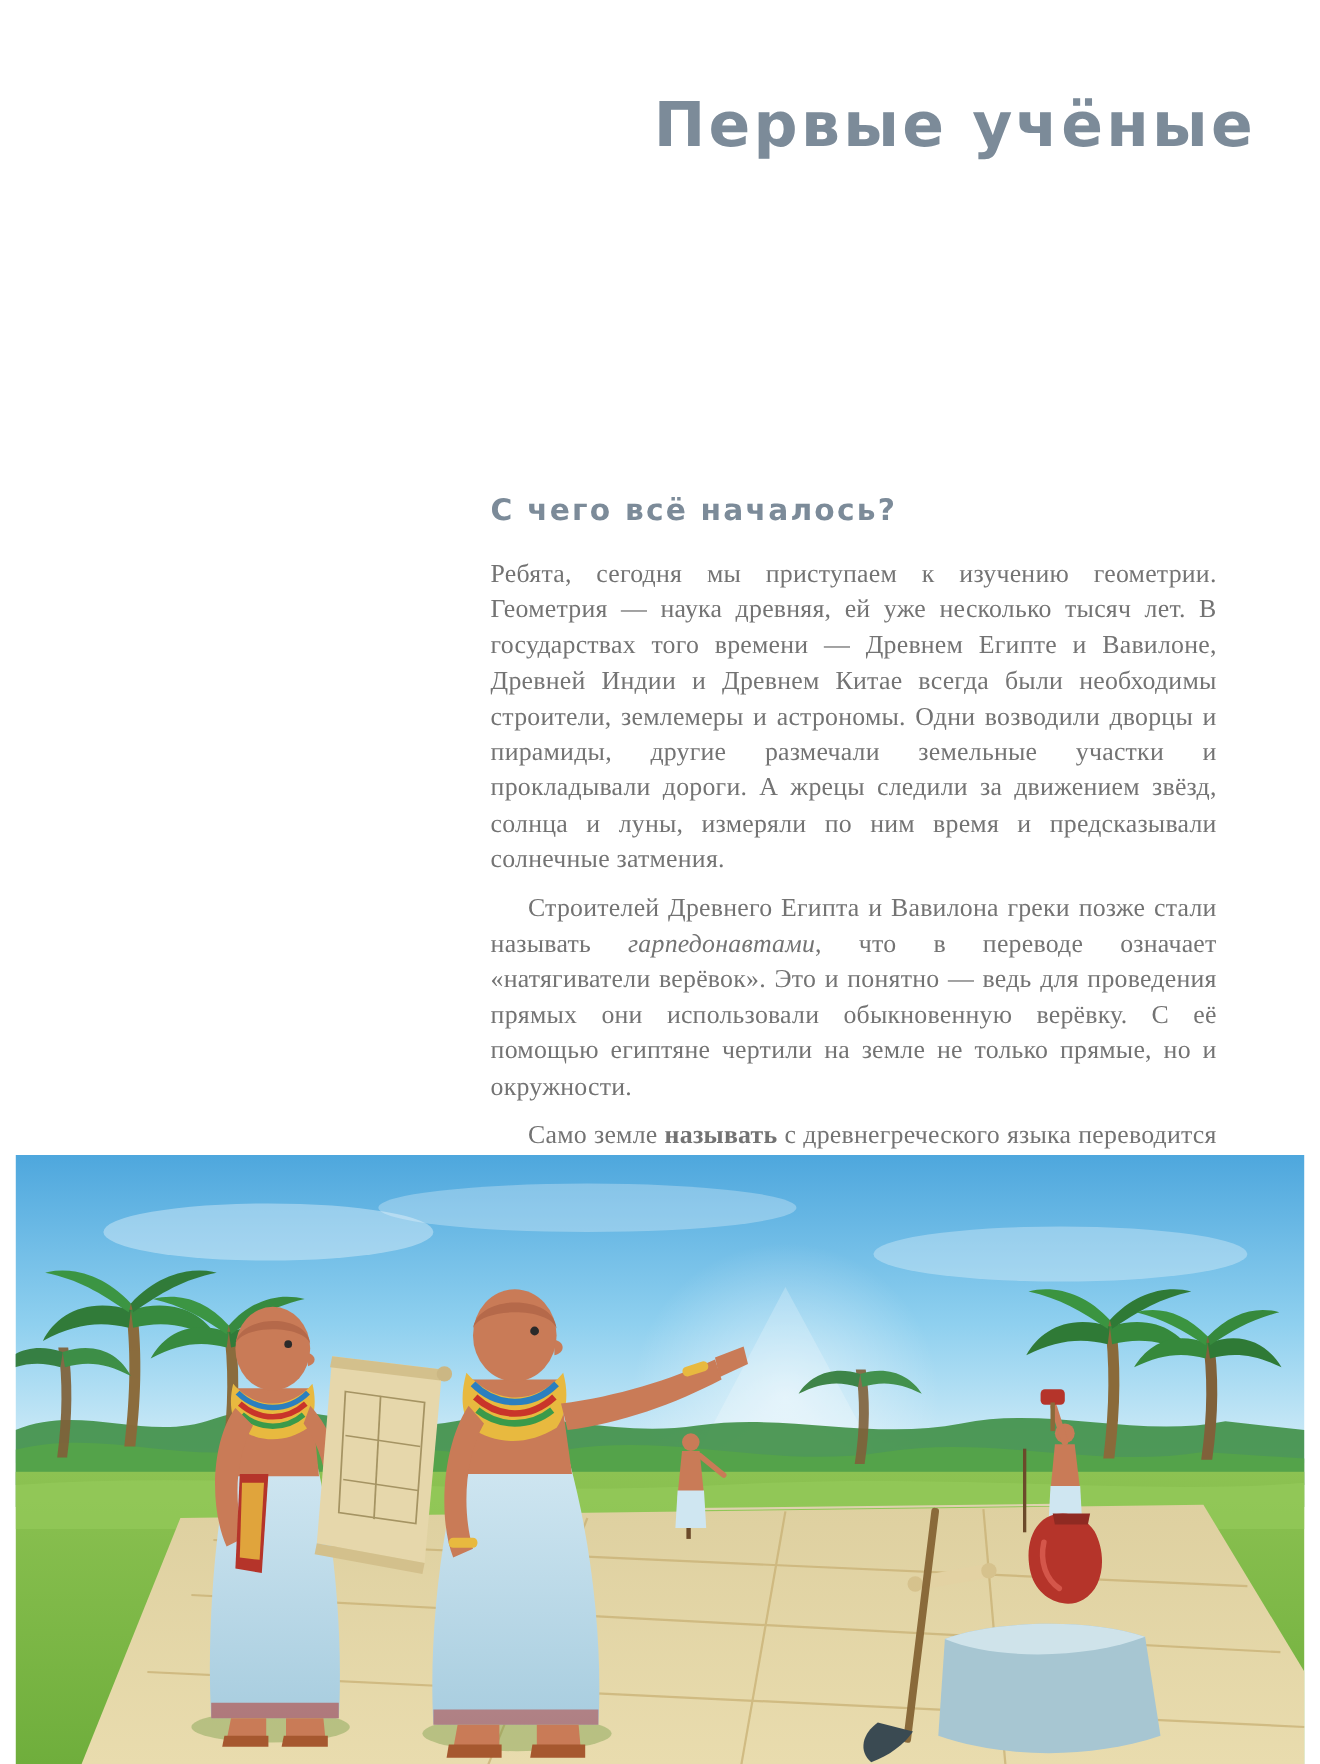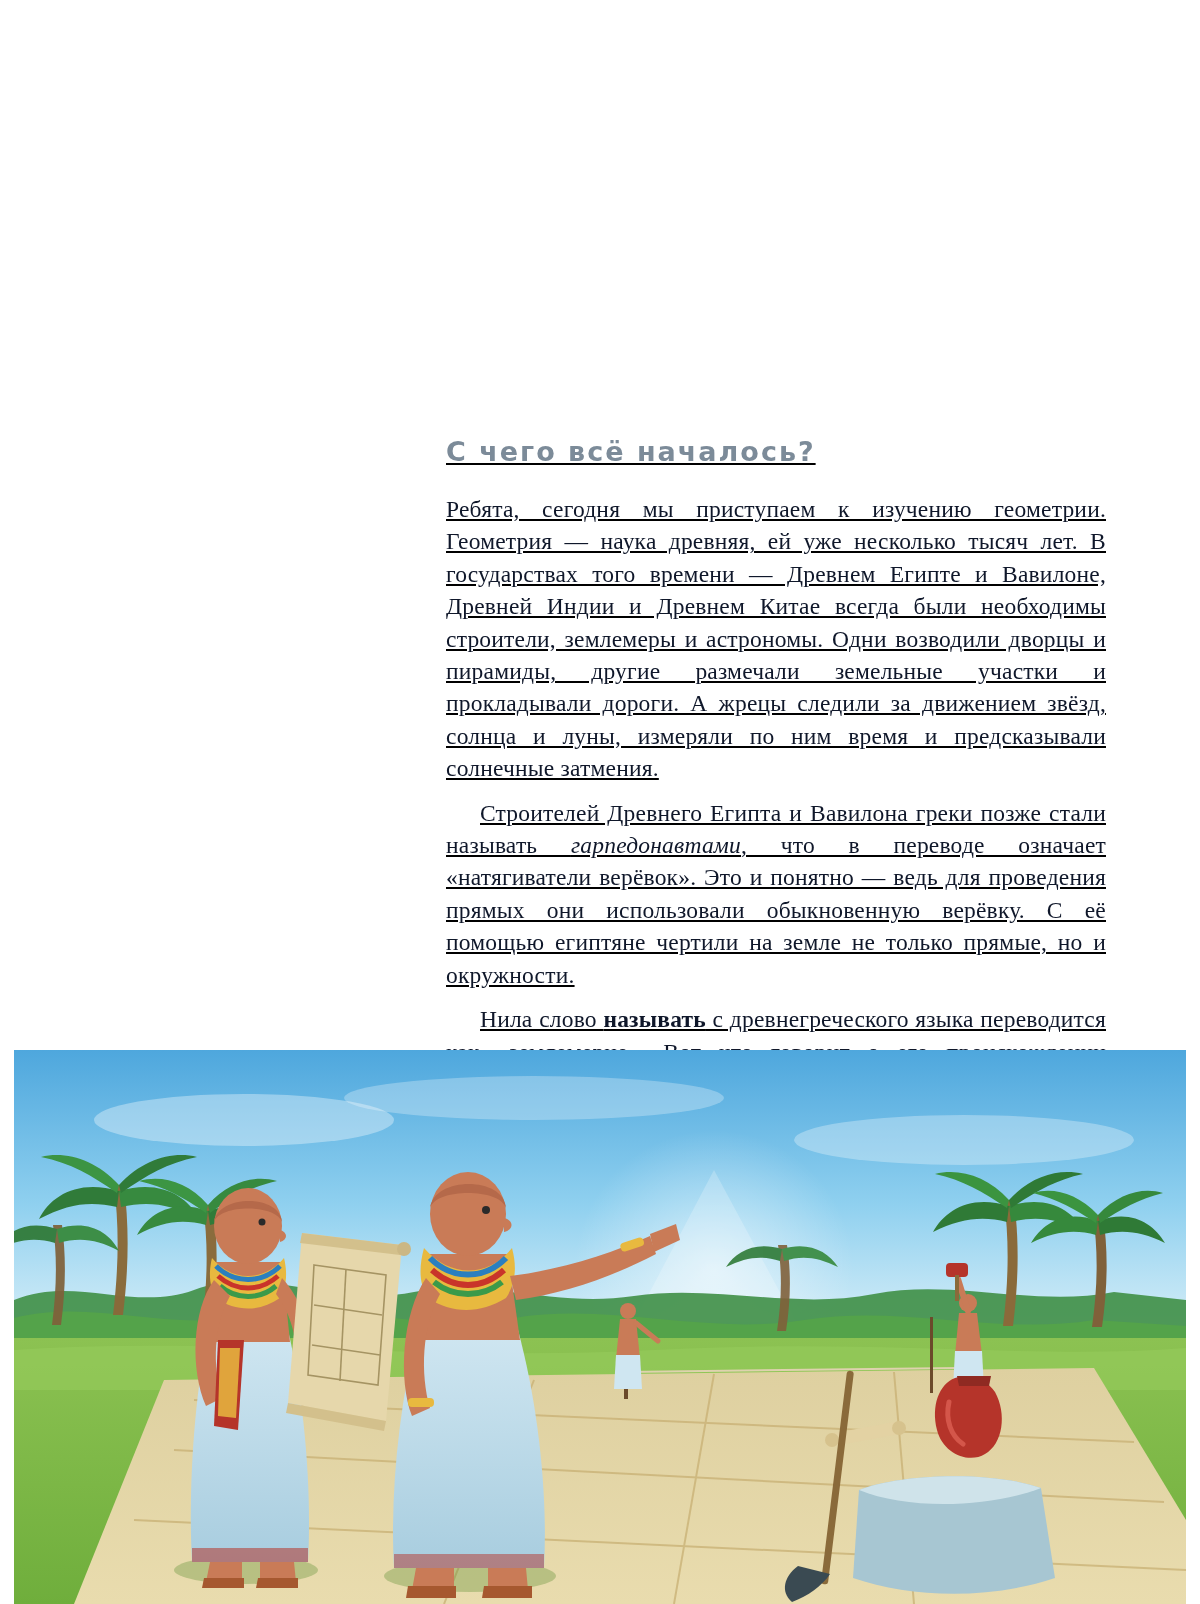--- a/index.html
+++ b/index.html
@@ -28,37 +28,36 @@
     font-size: 56px;
     letter-spacing: 3px;
     color: #7c8b99;
     line-height: 1.1;
   }
 
   
   .text-col {
     position: absolute;
     left: 446px;
-    top: 436px;
+    top: 449px;
     width: 660px;
-    text-decoration: underline;
   }
   .section-heading {
     font-family: "DejaVu Sans", sans-serif;
     font-weight: bold;
     font-size: 27px;
     letter-spacing: 2px;
     color: #7c8b99;
     margin: 0 0 26px 0;
   }
   .body-par {
     font-family: "Liberation Serif", serif;
     font-size: 23.5px;
     line-height: 32.4px;
-    color: #0f172a;
+    color: #737373;
     margin: 0;
     text-align: justify;
     text-justify: inter-word;
     letter-spacing: 0.2px;
   }
   .body-par.indent {
     text-indent: 34px;
   }
   .body-par + .body-par {
     margin-top: 12px;
@@ -75,35 +74,36 @@
     height: 554px;
     overflow: hidden;
   }
   .illustration svg { display: block; }
 </style>
 </head>
 <body>
 
 <div class="page">
 
+  <div class="chapter-title">Первые учёные</div>
 
   <div class="text-col">
 
     <div class="section-heading">С чего всё началось?</div>
 
     <p class="body-par">
       <span>Ребята, сегодня мы приступаем к изучению геометрии. Геометрия — наука древняя, ей уже несколько тысяч лет. В государствах того времени — Древнем Египте и Вавилоне, Древней Индии и Древнем Китае всегда были необходимы строители, землемеры и астрономы. Одни возводили дворцы и пирамиды, другие размечали земельные участки и прокладывали дороги. А жрецы следили за движением звёзд, солнца и луны, измеряли по ним время и предсказывали солнечные затмения.</span>
     </p>
 
     <p class="body-par indent">
       <span>Строителей Древнего Египта и Вавилона греки позже стали называть </span><span class="ital">гарпедонавтами</span><span>, что в переводе означает «натягиватели верёвок». Это и понятно — ведь для проведения прямых они использовали обыкновенную верёвку. С её помощью египтяне чертили на земле не только прямые, но и окружности.</span>
     </p>
 
     <p class="body-par indent">
-      <span>Нила слово </span><span class="bold">называть</span><span> с древнегреческого языка переводится как «землемерие». Вот что говорит о его происхождении знаменитый греческий историк Геродот: «Царь Сесострис разделил землю вдоль Нила между всеми жителями</span>
+      <span>Само земле </span><span class="bold">называть</span><span> с древнегреческого языка переводится как «землемерие». Вот что говорит о его происхождении знаменитый греческий историк Геродот: «Царь Сесострис разделил землю вдоль Нила между всеми жителями</span>
     </p>
 
   </div>
 
   <div class="illustration">
     <svg width="1172" height="554" viewBox="0 0 1172 554" xmlns="http://www.w3.org/2000/svg" role="img">
       <defs>
         <linearGradient id="sky" x1="0" y1="0" x2="0" y2="1">
           <stop offset="0%" stop-color="#4ea7dd"></stop>
           <stop offset="55%" stop-color="#8fd0ef"></stop>

